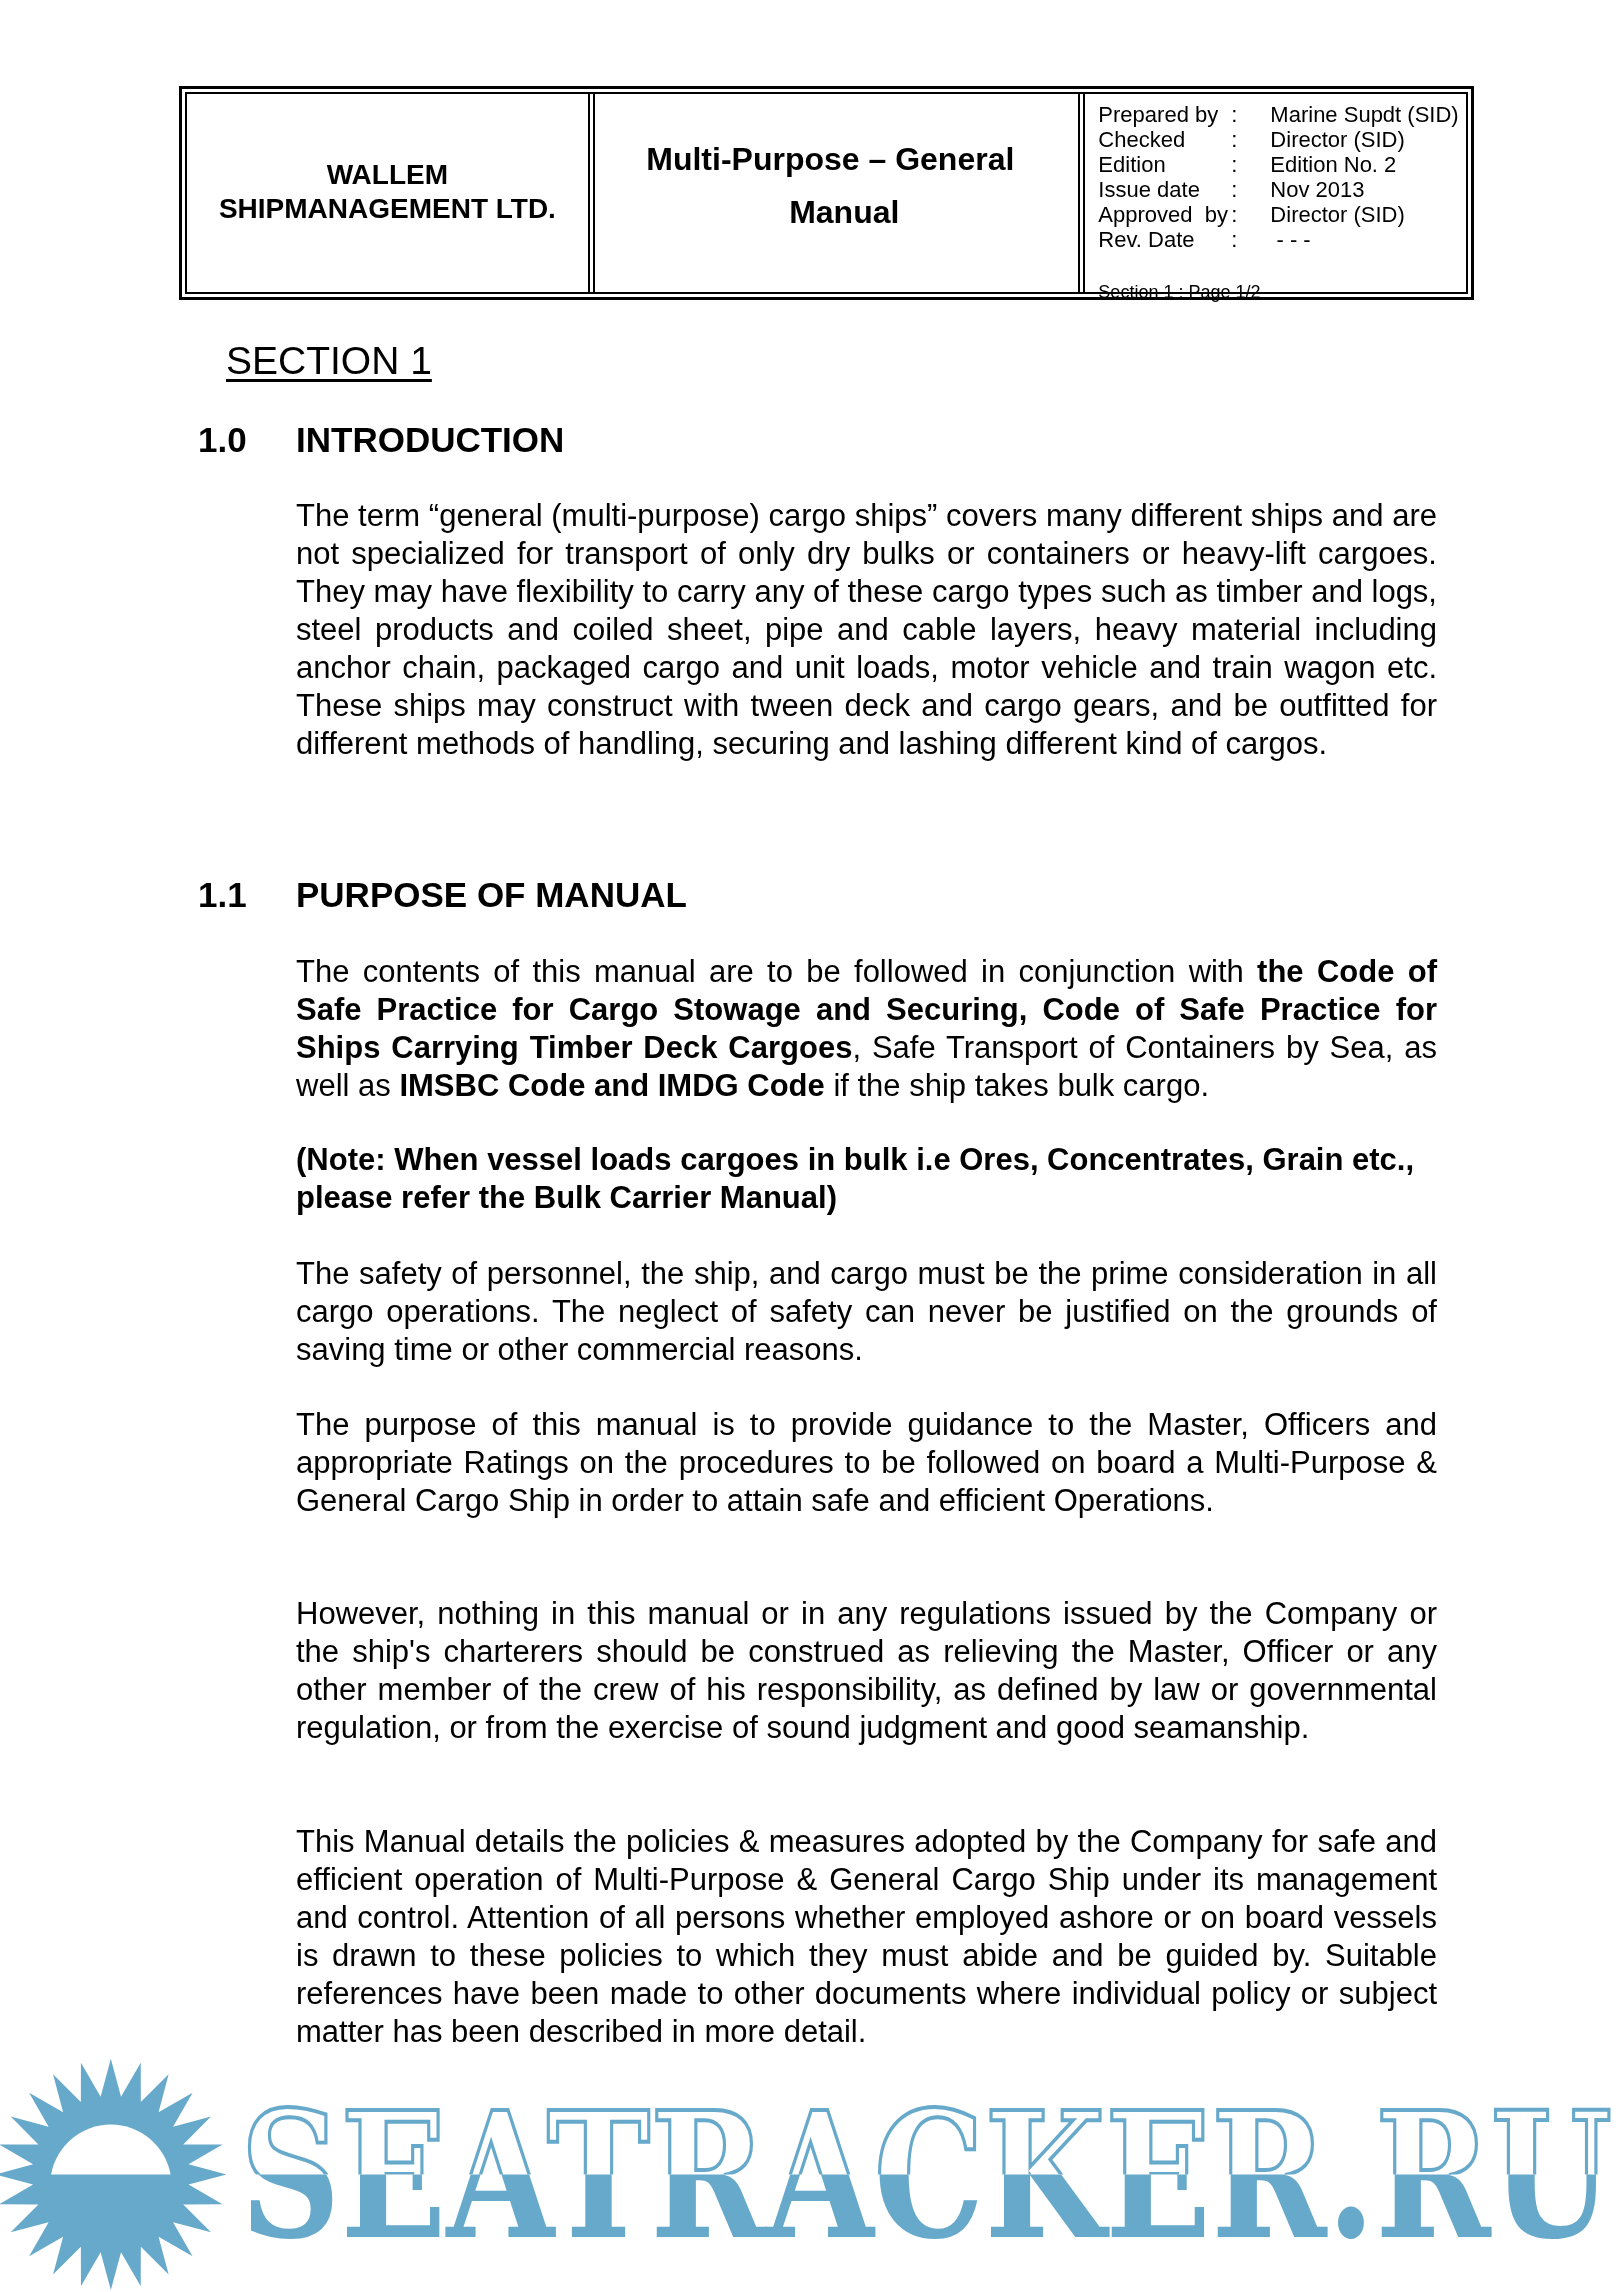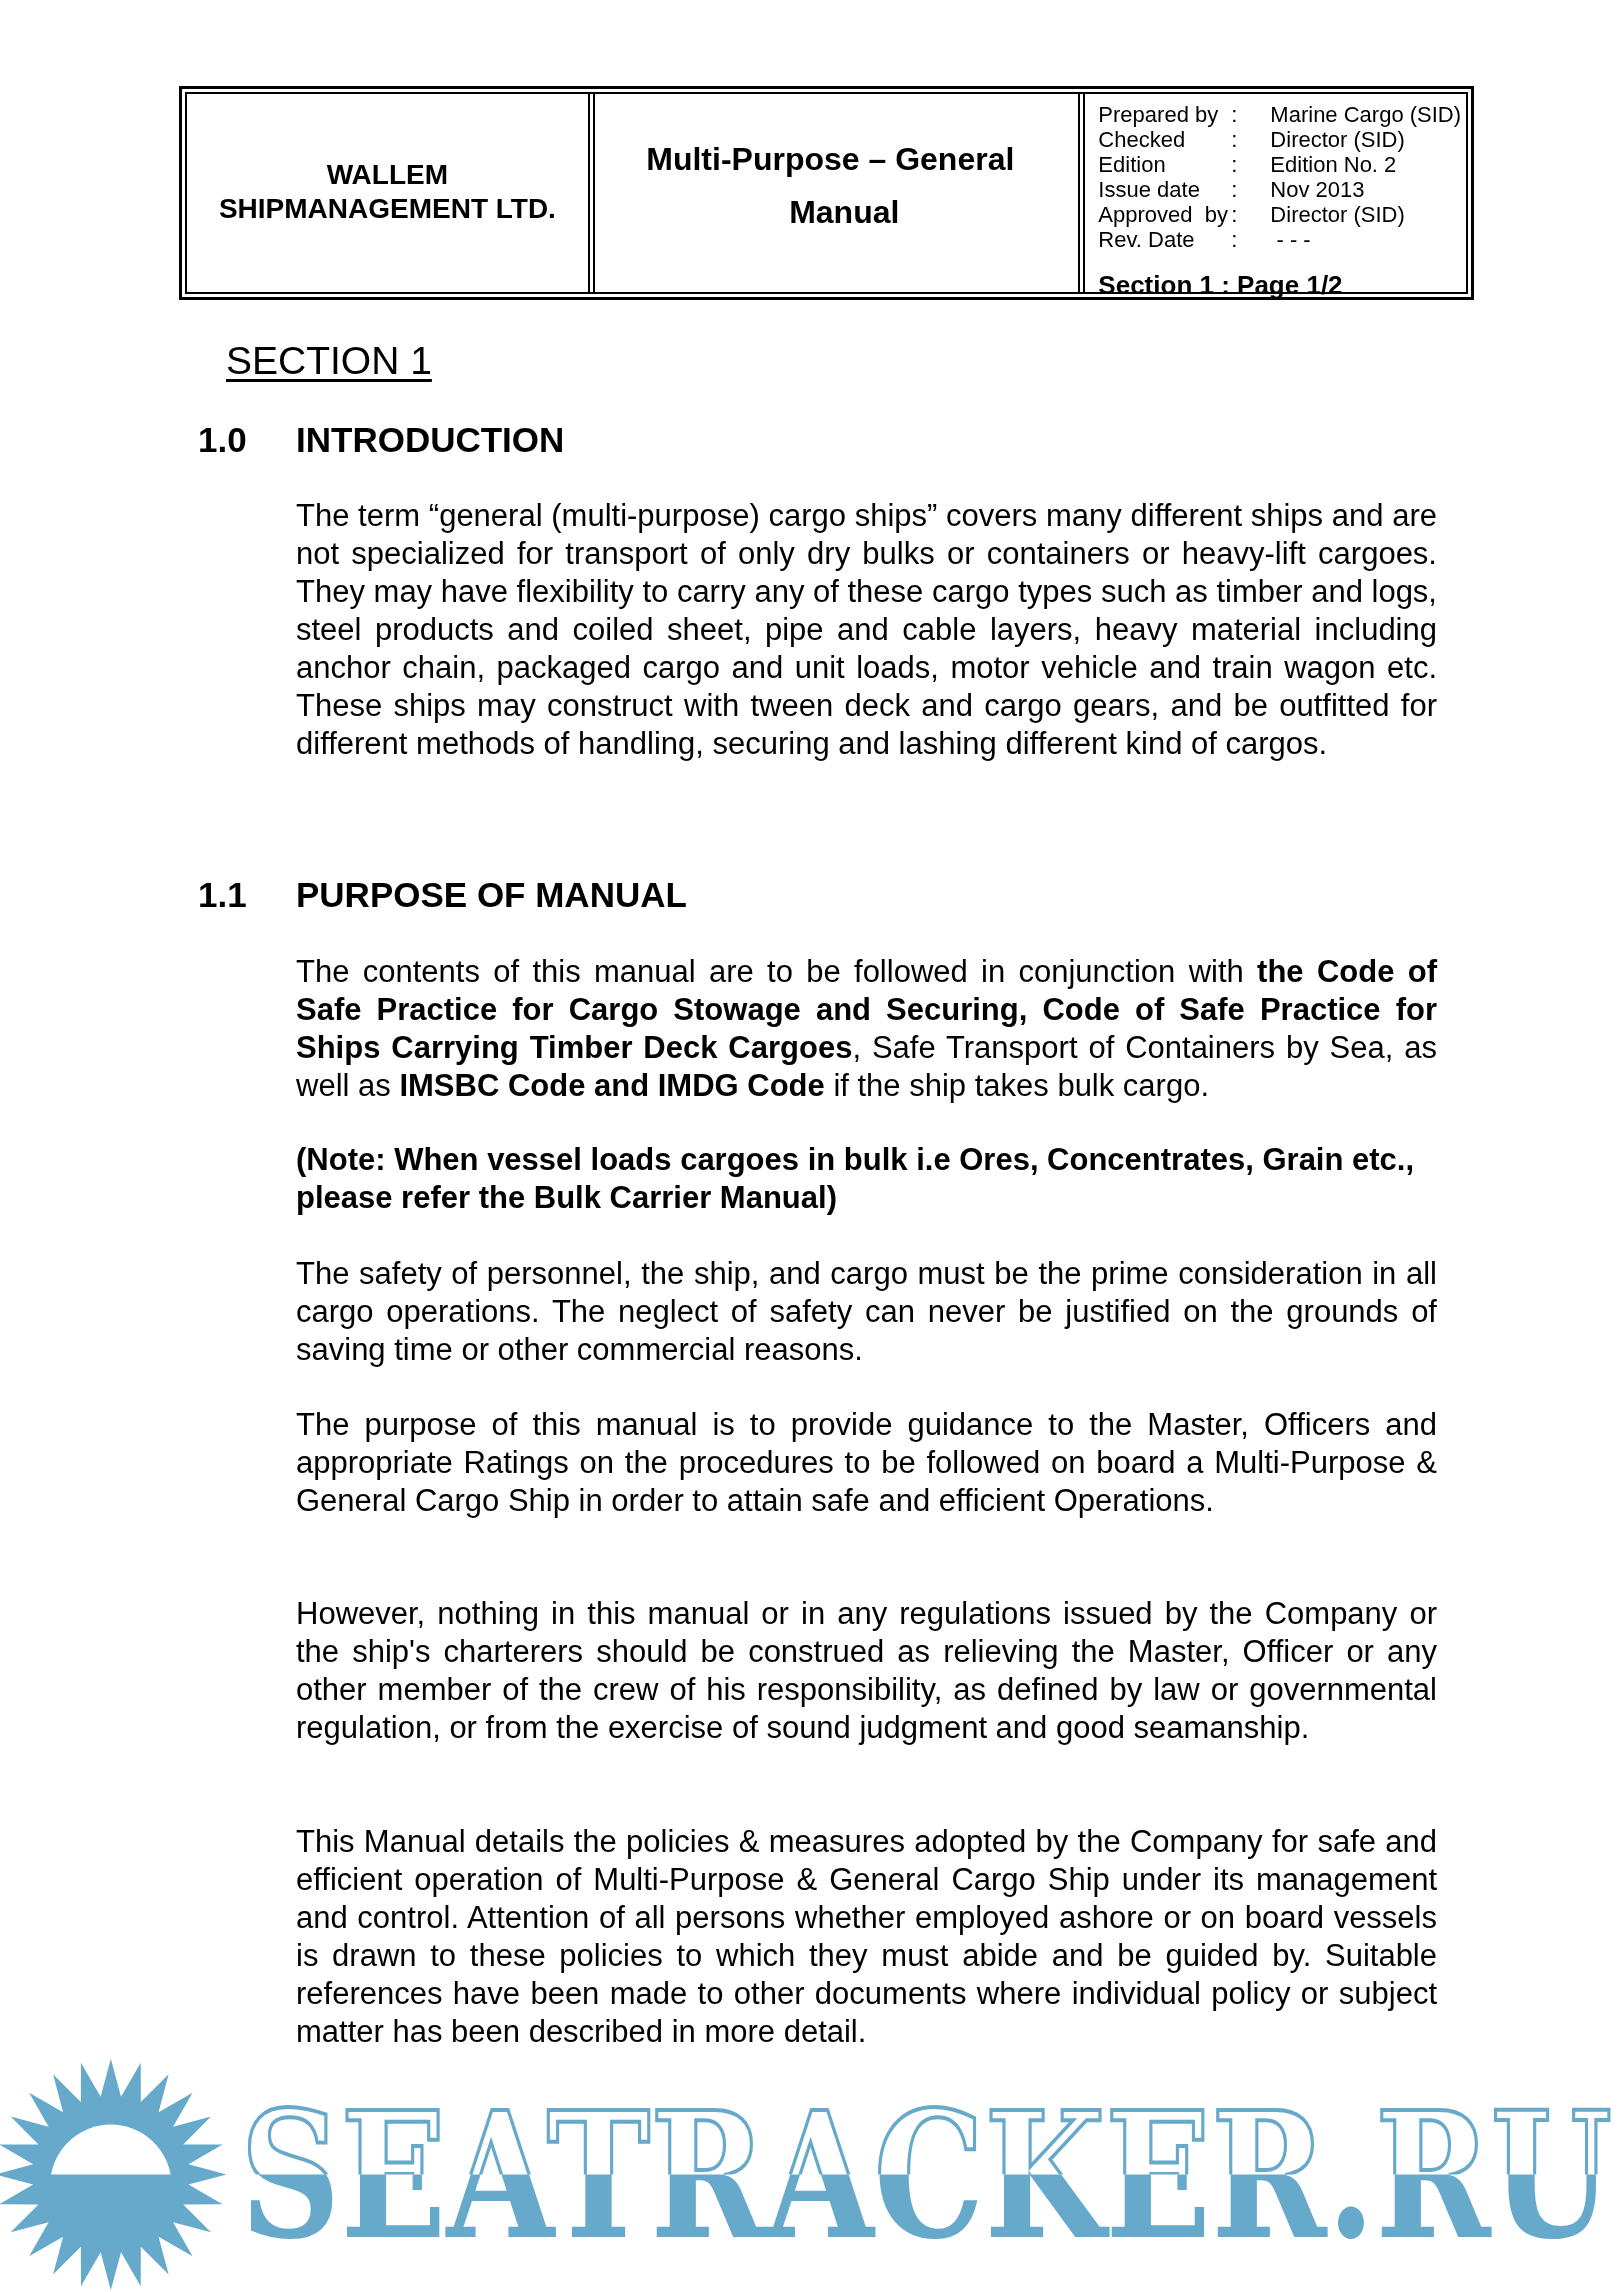--- a/index.html
+++ b/index.html
@@ -20,21 +20,21 @@
                font-weight: bold; font-size: 28px; line-height: 34px; }
     .title { position: absolute; left: 0; right: 12px; top: 47px; text-align: center;
              font-weight: bold; font-size: 32px; line-height: 37px; }
     .title .manual { display: block; margin-top: 15.7px; padding-left: 28px; }
 
     .meta { position: absolute; left: 13.7px; top: 7.8px; font-size: 22px; line-height: 25px; }
     .meta-row { display: flex; white-space: nowrap; }
     .meta-row .k { width: 133px; }
     .meta-row .sep { width: 39px; }
     .meta-row .v { }
-    .section-page { position: absolute; left: 13.7px; top: 176px; font-size: 26px; font-weight: bold; }
+    .section-page { position: absolute; left: 13.7px; top: 188px; font-size: 18px; font-weight: normal; }
 
     
     .section-title { position: absolute; left: 198px; top: 339px; font-size: 39px;
                      text-decoration: underline; text-decoration-thickness: 2.9px; text-underline-offset: 4.9px; margin-left: 28px; }
     .heading { position: absolute; left: 198px; font-size: 35px; font-weight: bold; }
     .heading .num { display: inline-block; width: 98px; }
     .para { position: absolute; left: 296px; width: 1141px; font-size: 31px; line-height: 38px;
             text-align: justify; }
     .para b { font-weight: bold; }
     .note { font-weight: bold; text-align: left; }
@@ -57,21 +57,21 @@
       <div class="title">
         <div>Multi-Purpose – General</div>
         <span class="manual">Manual</span>
       </div>
     </div>
     <div class="cell c3">
       <div class="meta">
         <div class="meta-row">
           <span class="k">Prepared by</span>
           <span class="sep">:</span>
-          <span class="v">Marine Cargo (SID)</span>
+          <span class="v">Marine Supdt (SID)</span>
         </div>
         <div class="meta-row">
           <span class="k">Checked</span>
           <span class="sep">:</span>
           <span class="v">Director (SID)</span>
         </div>
         <div class="meta-row">
           <span class="k">Edition</span>
           <span class="sep">:</span>
           <span class="v">Edition No. 2</span>

